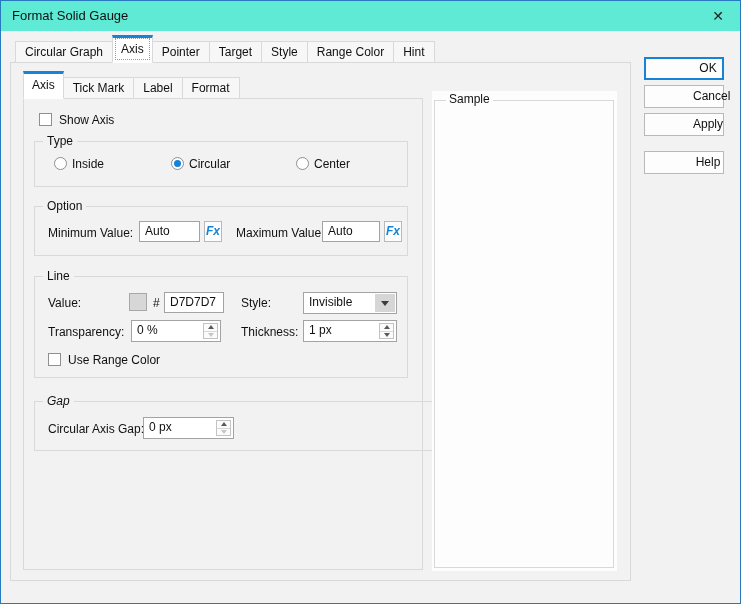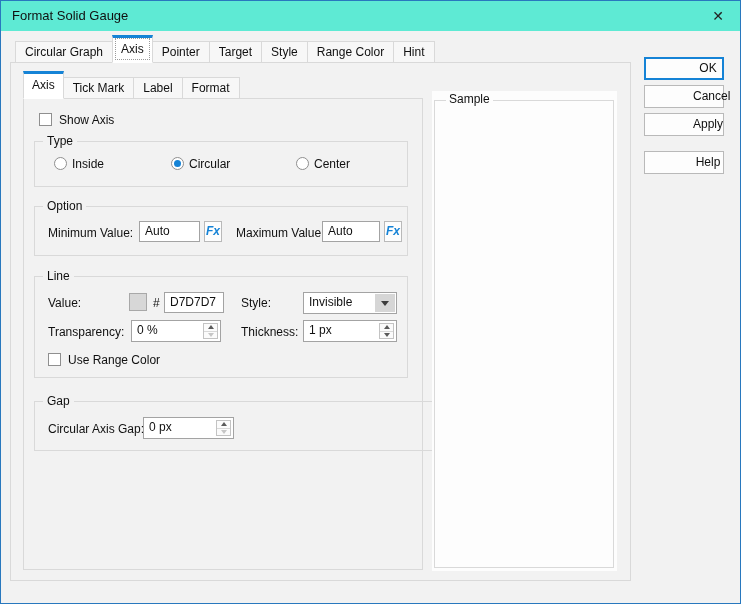--- a/index.html
+++ b/index.html
@@ -163,21 +163,21 @@
           <span class="tri-up-s"></span>
         </div>
         <div>
           <span class="tri-dn-s"></span>
         </div>
       </span>
   </div>
   <span class="checkbox" style="left:47px;top:352px;"></span>
   <span class="lbl" style="left:67px;top:352px;">Use Range Color</span>
 
-  <div class="group" style="left:33px;top:400px;width:408px;height:50px;">
+  <div class="group" style="left:33px;top:400px;width:408px;height:50px;font-style:italic;">
     <span class="group-title">Gap</span>
   </div>
   <span class="lbl" style="left:47px;top:421px;">Circular Axis Gap:</span>
   <div class="field" style="left:142px;top:416px;width:91px;height:22px;">
     <span class="txt">0 px</span>
     <span class="spin">
         <div>
           <span class="tri-up-s"></span>
         </div>
         <div>

